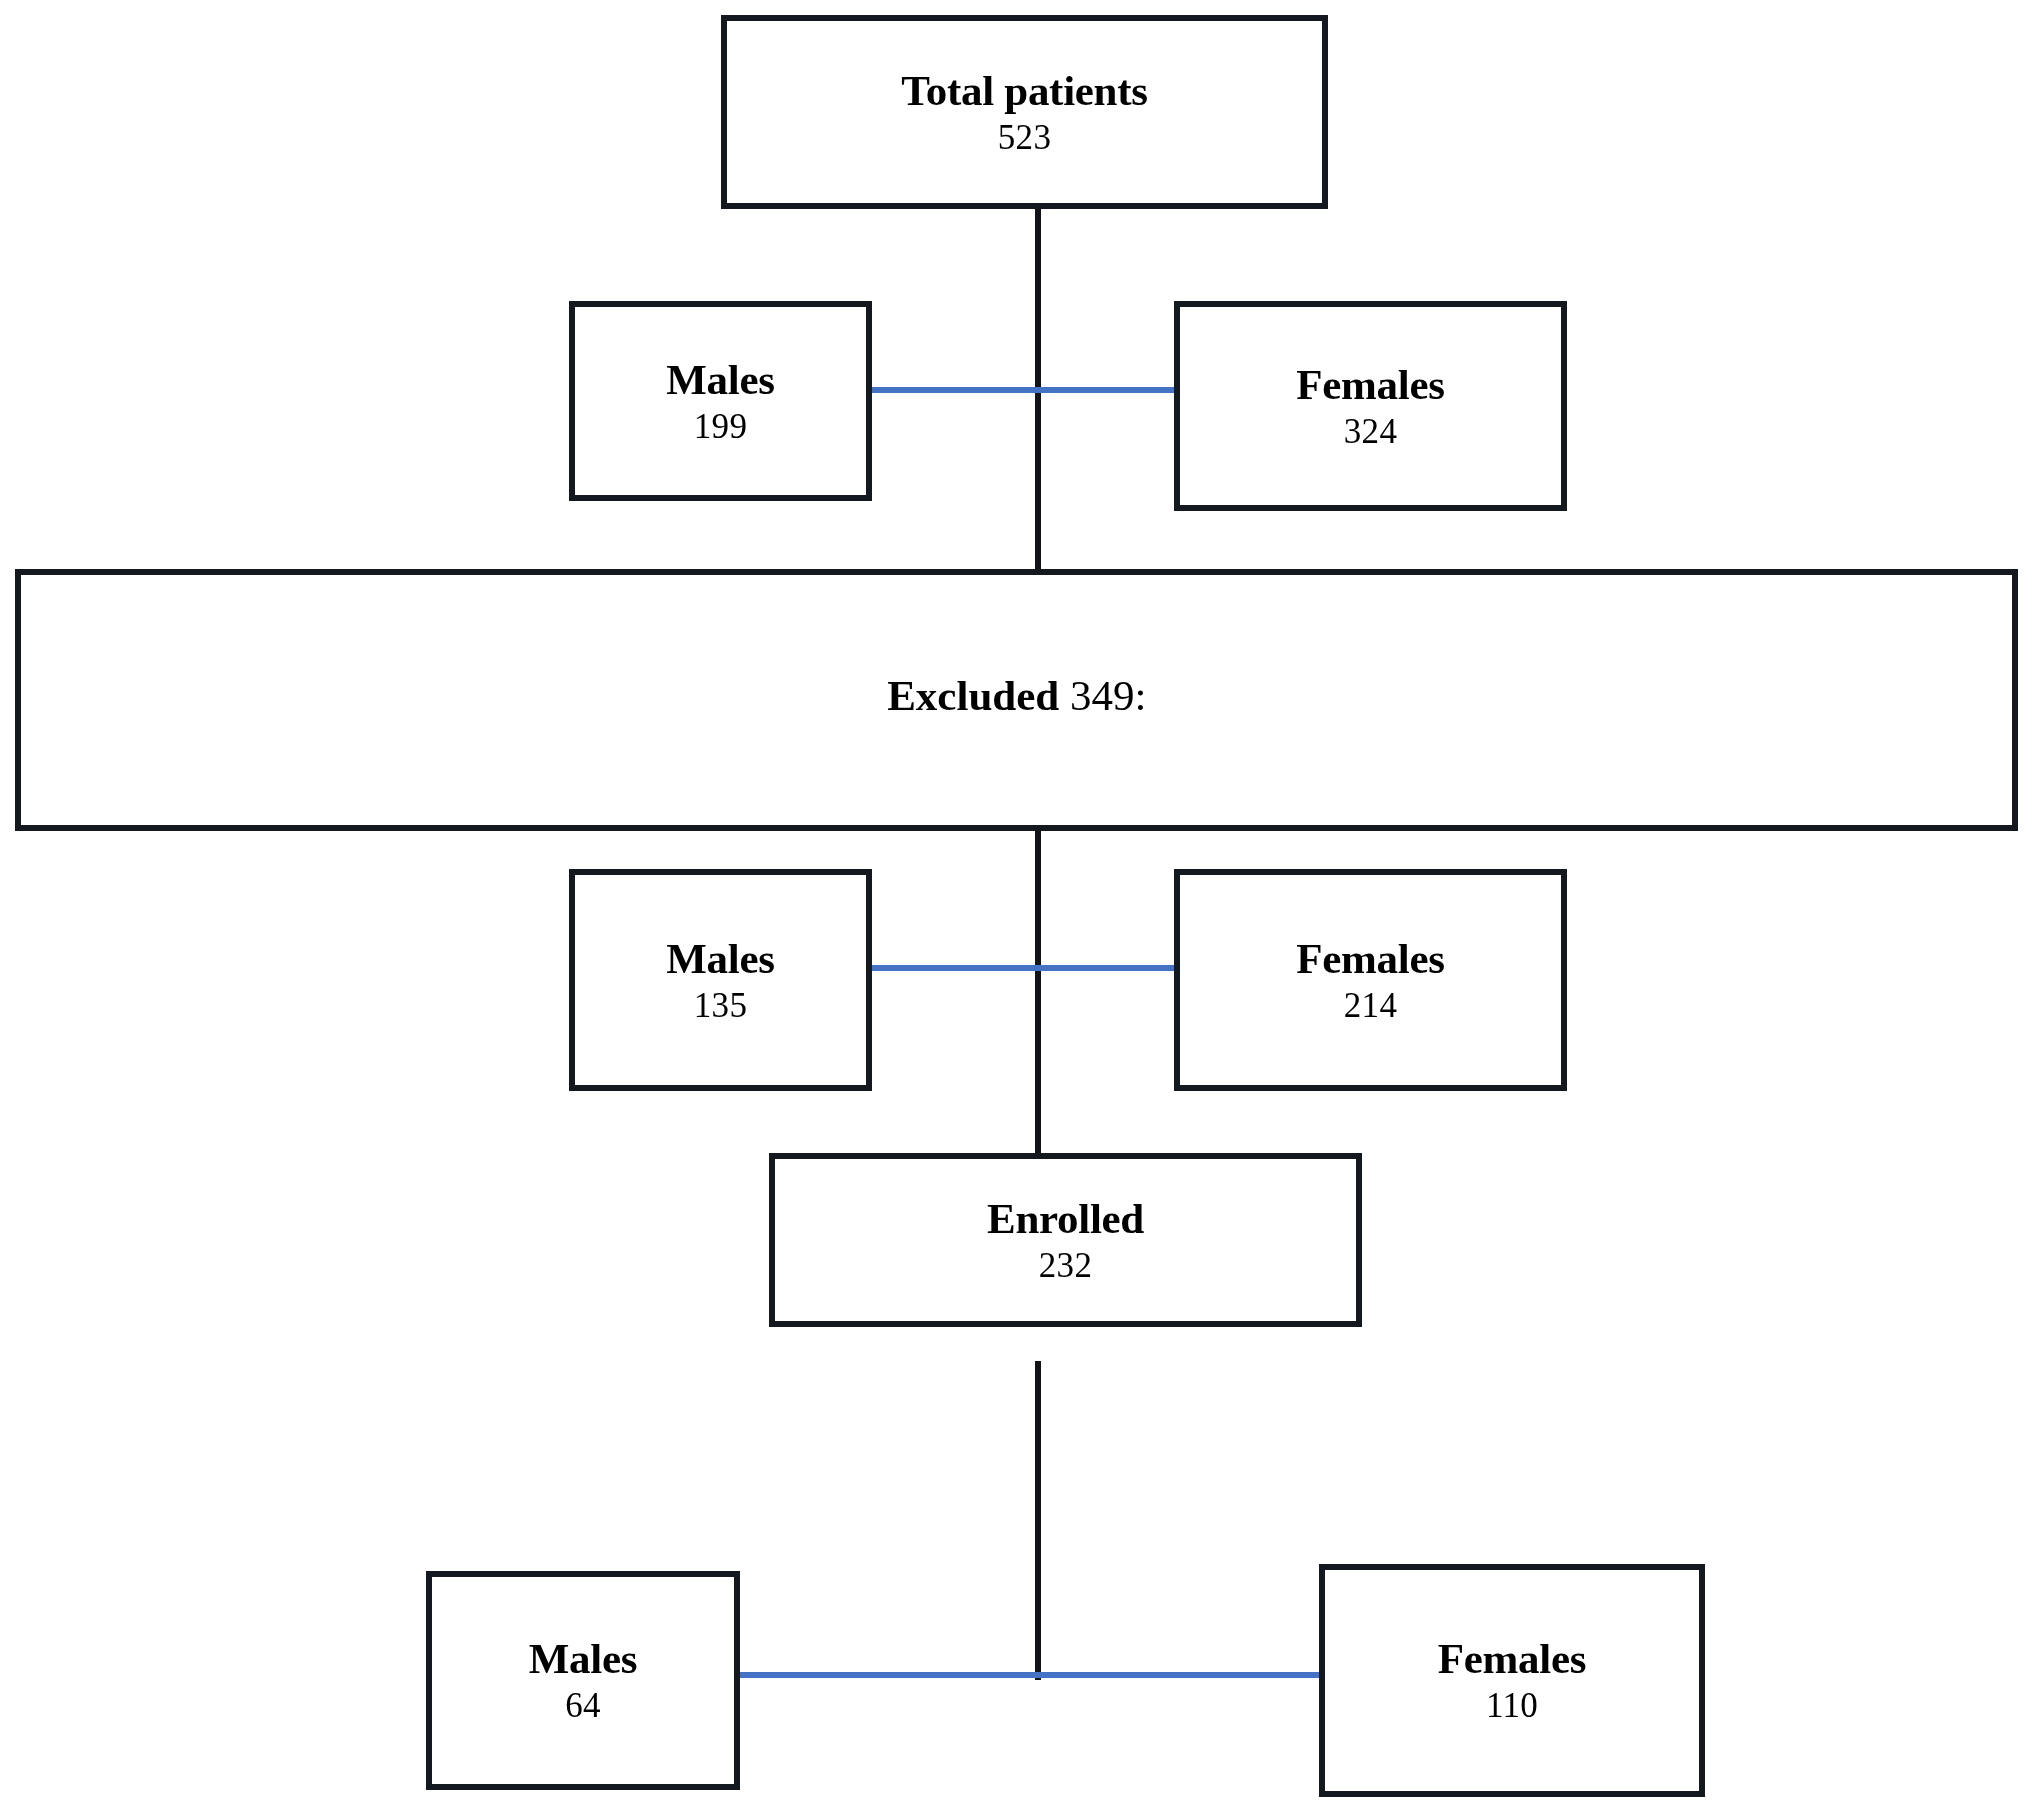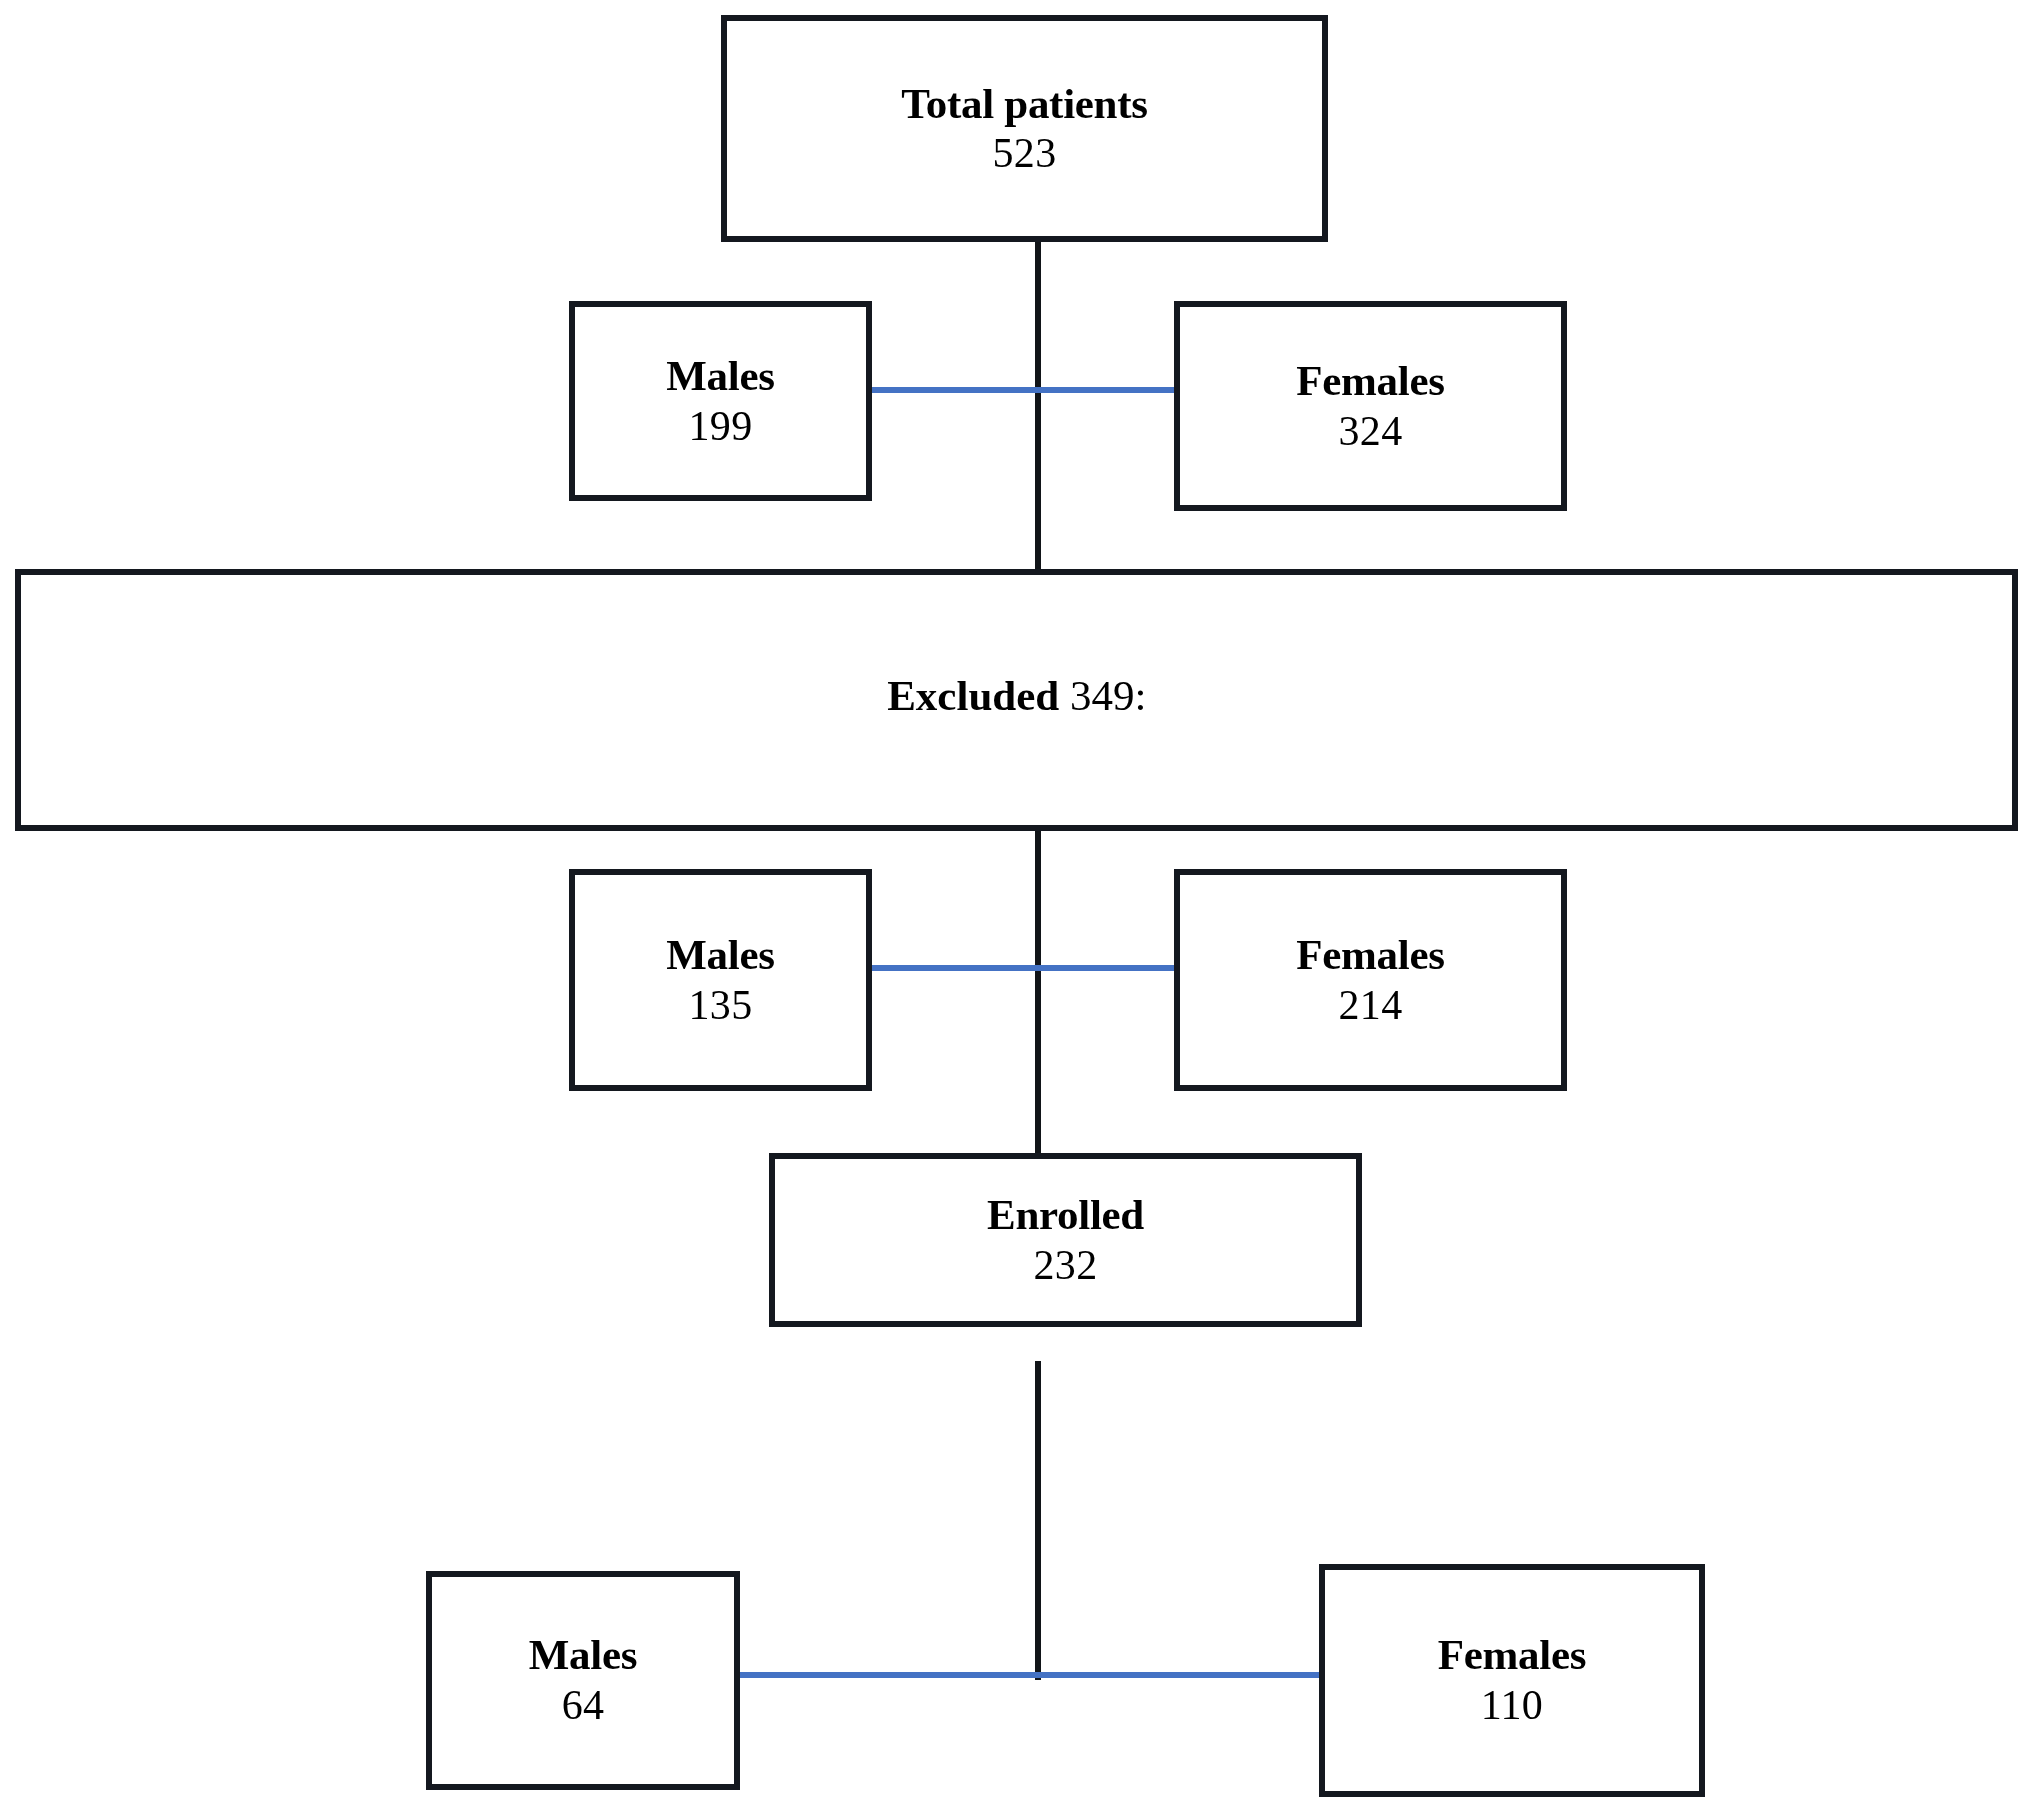--- a/index.html
+++ b/index.html
@@ -44,21 +44,21 @@
     line-height: 1.18;
   }
   .node .title {
     font-weight: bold;
     font-size: 43px;
     letter-spacing: -0.3px;
     white-space: nowrap;
   }
   .node .value {
     font-weight: normal;
-    font-size: 42px;
+    font-size: 35px;
     letter-spacing: 0.3px;
     white-space: nowrap;
   }
 
   
   .node.excluded {
     padding: 0 2px;
     justify-content: center;
   }
   .excluded .head-line {
@@ -85,21 +85,21 @@
 <div id="canvas">
 
   <div class="vline" style="left:1035px; top:117px; height:458px;"></div>
   <div class="vline" style="left:1035px; top:826px; height:333px;"></div>
   <div class="vline" style="left:1035px; top:1361px; height:319px;"></div>
 
   <div class="hline-blue" style="left:870px; top:387px; width:306px;"></div>
   <div class="hline-blue" style="left:870px; top:965px; width:306px;"></div>
   <div class="hline-blue" style="left:736px; top:1672px; width:587px;"></div>
 
-  <div class="node" style="left:721px; top:15.3px; width:607px; height:227px;">
+  <div class="node" style="left:721px; top:15.3px; width:607px; height:194px;">
     <div class="title">Total patients</div>
     <div class="value">523</div>
   </div>
 
   <div class="node" style="left:569px; top:301px; width:303px; height:200px;">
     <div class="title">Males</div>
     <div class="value">199</div>
   </div>
 
   <div class="node" style="left:1174px; top:301px; width:393px; height:210px;">

